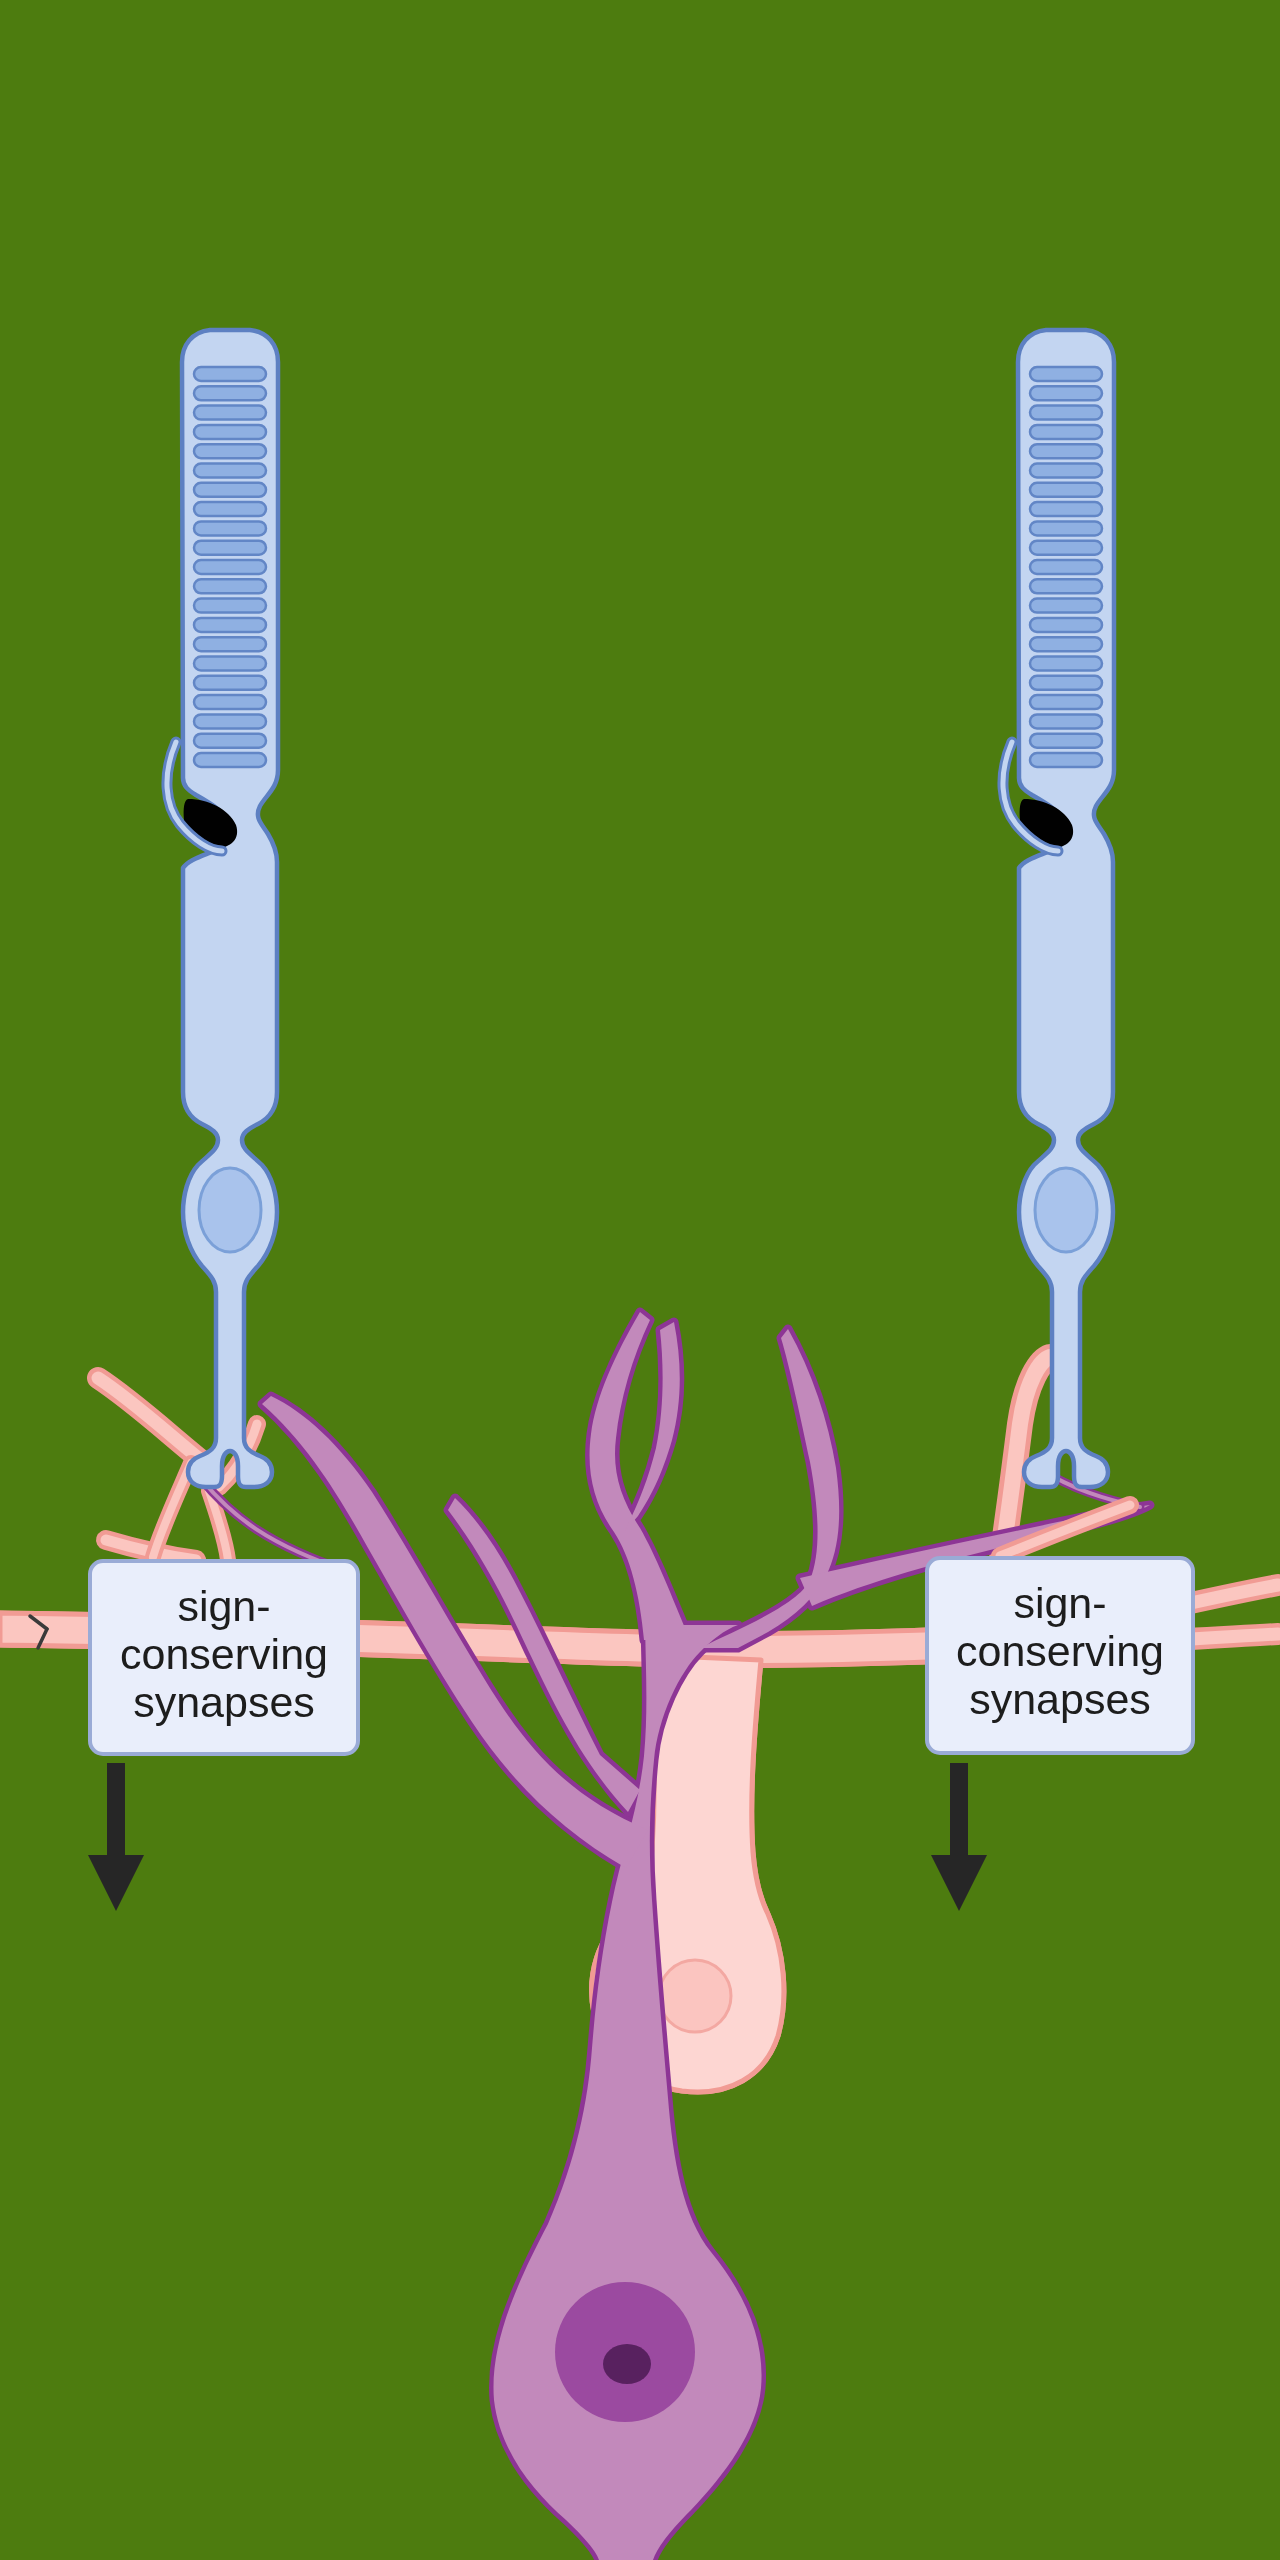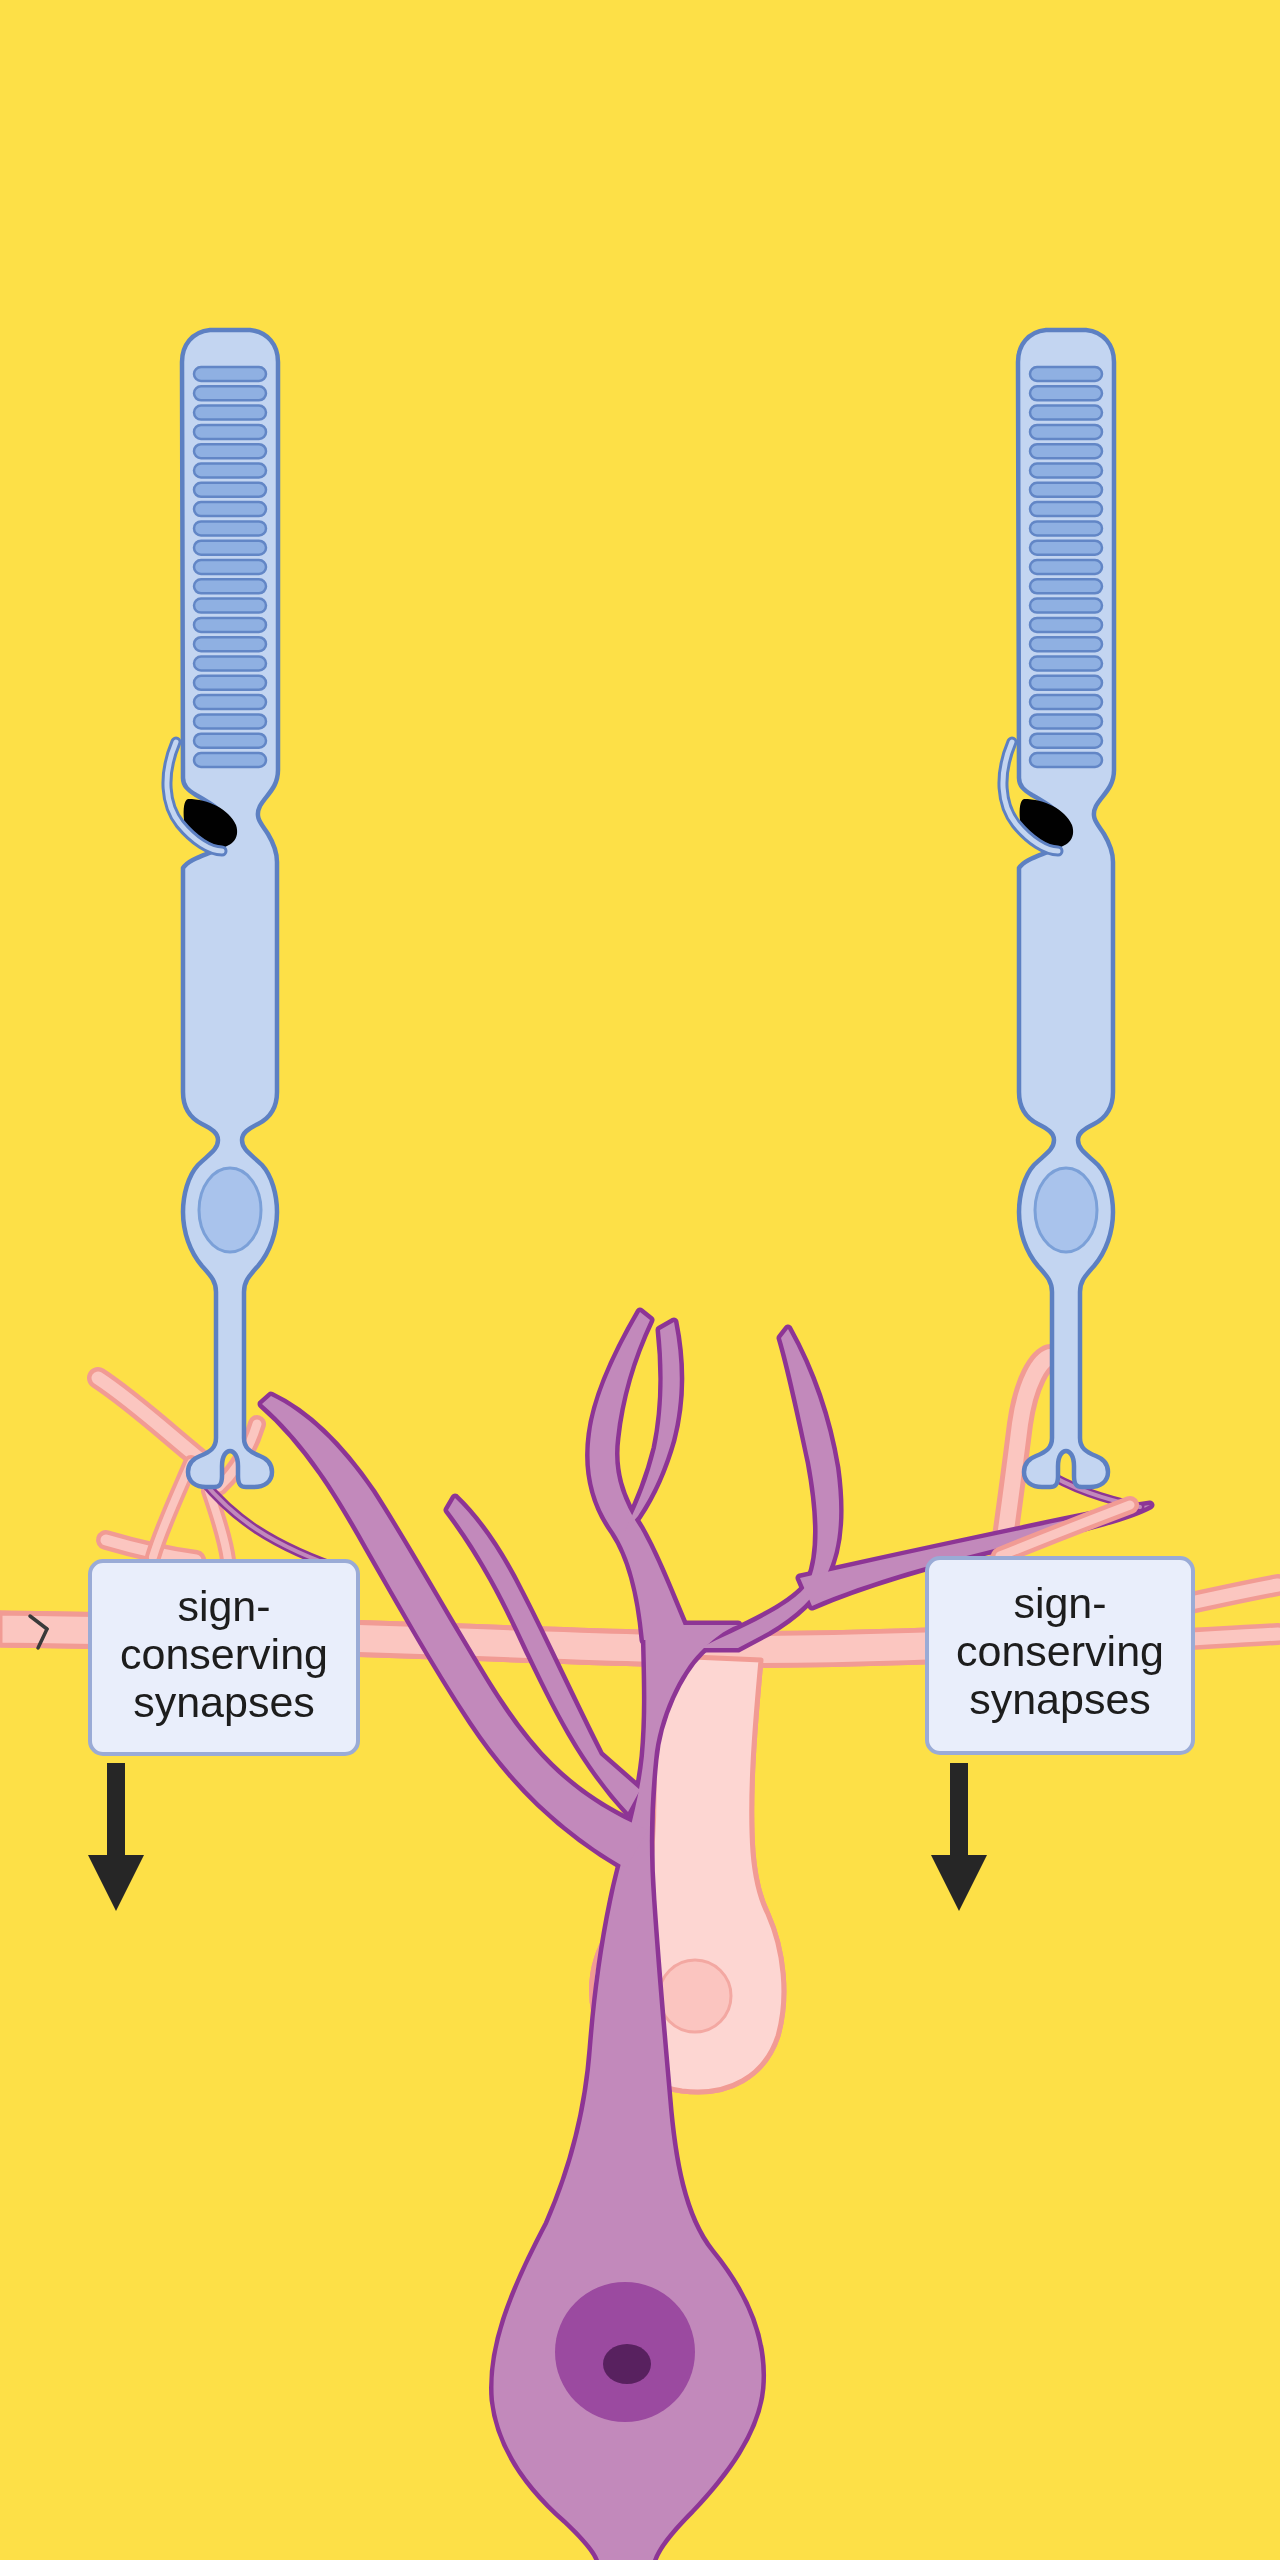--- a/index.html
+++ b/index.html
@@ -1,16 +1,16 @@
 <!DOCTYPE html>
 <html><head>
 <meta charset="utf-8">
 <style>
   html,body{margin:0;padding:0;background:#000;}
-  .stage{position:relative;width:1280px;height:2560px;background:#fde047;overflow:hidden;}
+  .stage{position:relative;width:1280px;height:2560px;background:#4d7c0f;overflow:hidden;}
   svg{display:block;}
   
   .p-stroke{fill:#c289bb;stroke:#8d3595;stroke-width:9;stroke-linejoin:round;}
   .p-fill{fill:#c289bb;stroke:none;}
   
   .h-stroke{fill:#fbc6c0;stroke:#f19b94;stroke-width:5;stroke-linejoin:round;}
   .h-fill{fill:#fbc6c0;stroke:none;}
   
   .h-out{fill:none;stroke:#f19b94;stroke-linecap:round;}
   .h-in{fill:none;stroke:#fbc6c0;stroke-linecap:round;}

